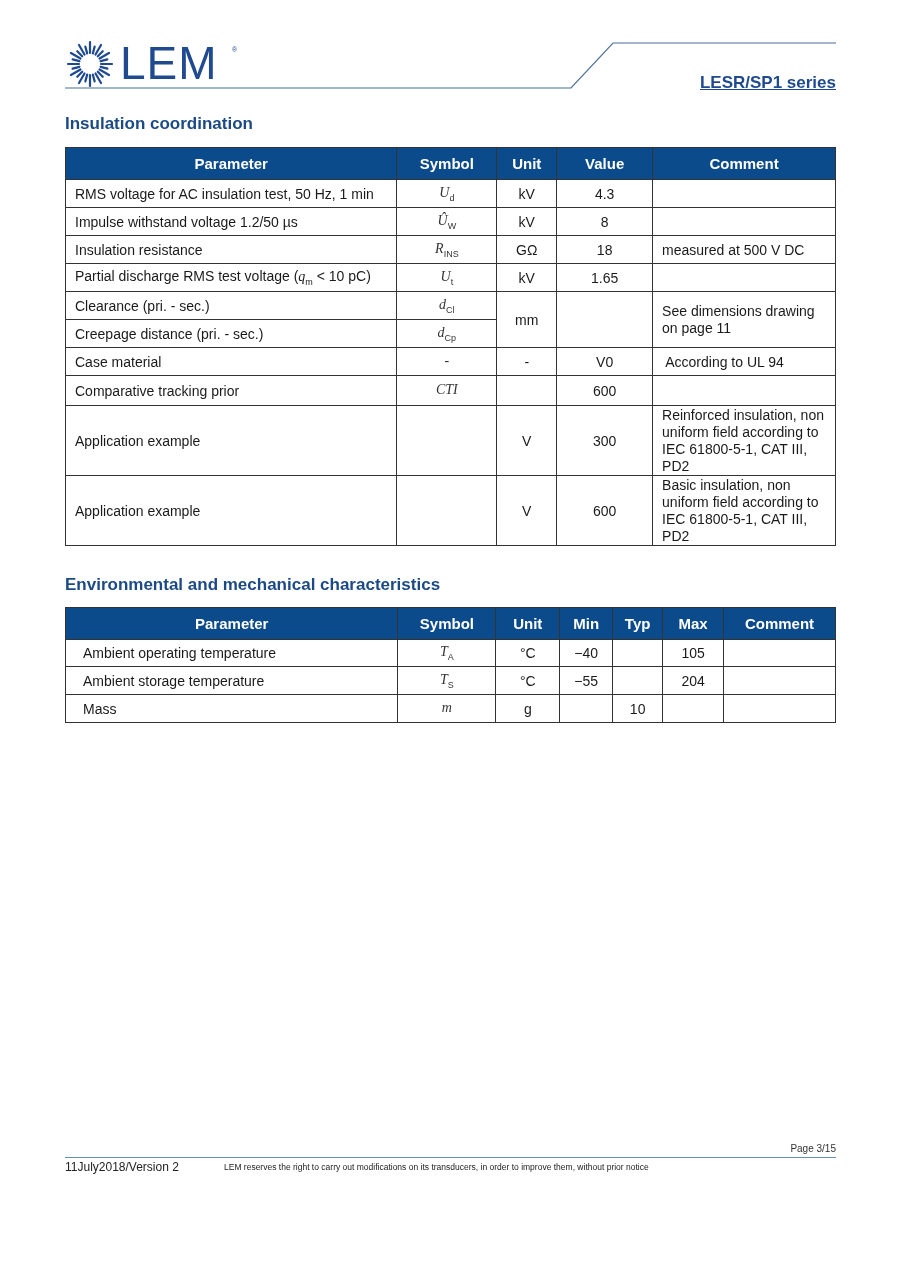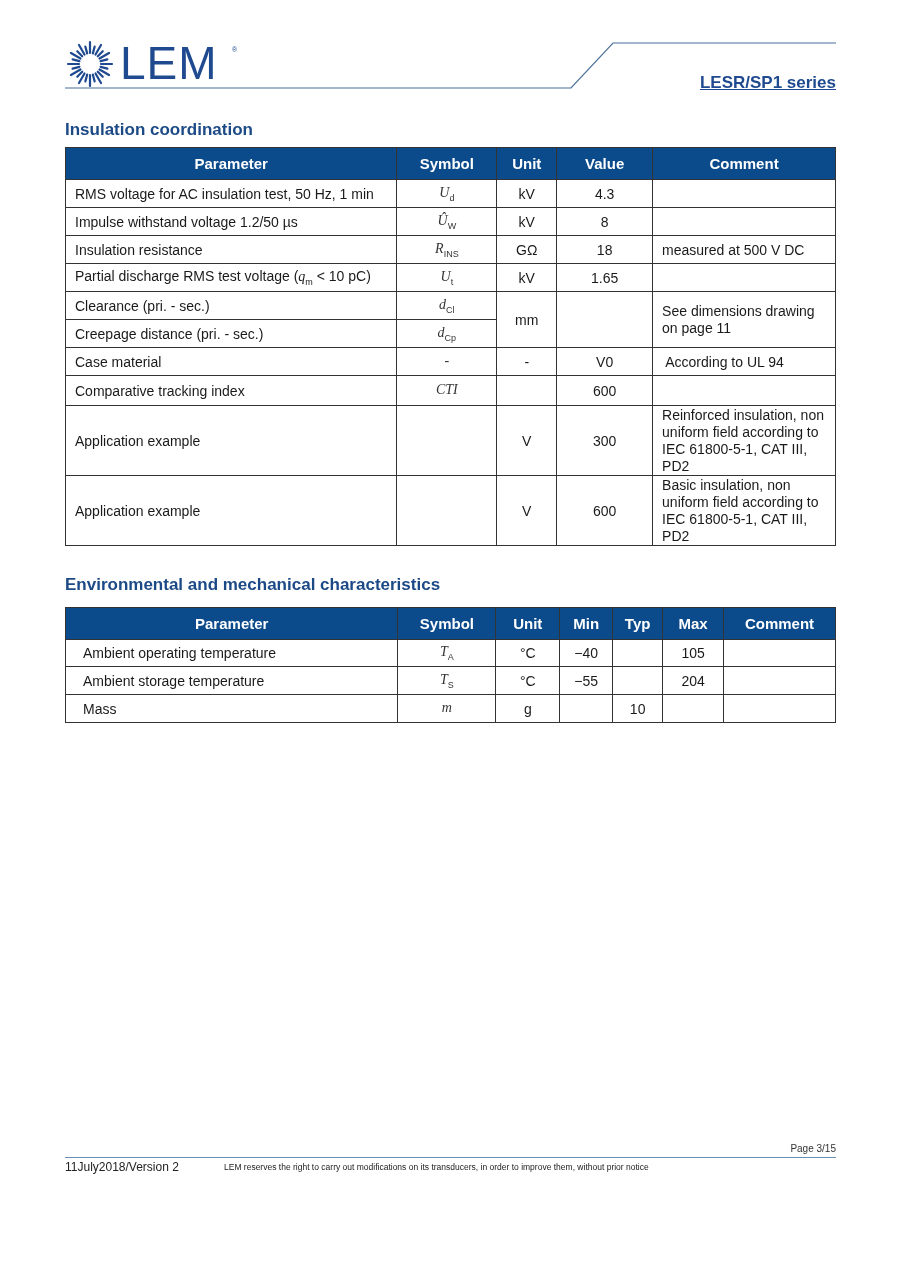--- a/index.html
+++ b/index.html
@@ -70,21 +70,21 @@
         <line x1="33.52627944162882" y1="18.499999999999993" x2="43.052558883257646" y2="12.99999999999999"></line>
         <line x1="34.625184089179754" y1="21.15299050387227" x2="41.38666487320323" y2="19.34125718815463"></line>
       </g>
   </svg>
   <span class="logo-text">LEM</span>
   <span class="logo-reg">®</span>
 </div>
 
 <div class="series">LESR/SP1 series</div>
 
-<div class="section-title" style="top:120px;">Insulation coordination</div>
+<div class="section-title" style="top:114px;">Insulation coordination</div>
 
 <table id="t1">
   <colgroup>
     <col style="width:332px">
       <col style="width:100px">
       <col style="width:60px">
       <col style="width:96px">
       <col style="width:183px">
   </colgroup>
   <thead>
@@ -137,21 +137,21 @@
       <td class="c sym"><span>d</span><sub>Cp</sub></td>
     </tr>
     <tr style="height:28px">
       <td>Case material</td>
       <td class="c sym"><span>-</span><sub></sub></td>
       <td class="c">-</td>
       <td class="c">V0</td>
       <td style="white-space:pre"> According to UL 94</td>
     </tr>
     <tr style="height:30px">
-      <td>Comparative tracking index</td>
+      <td>Comparative tracking prior</td>
       <td class="c sym"><span>CTI</span><sub></sub></td>
       <td class="c"></td>
       <td class="c">600</td>
       <td></td>
     </tr>
     <tr style="height:70px">
       <td>Application example</td>
       <td class="c sym"><span></span></td>
       <td class="c">V</td>
       <td class="c">300</td>

